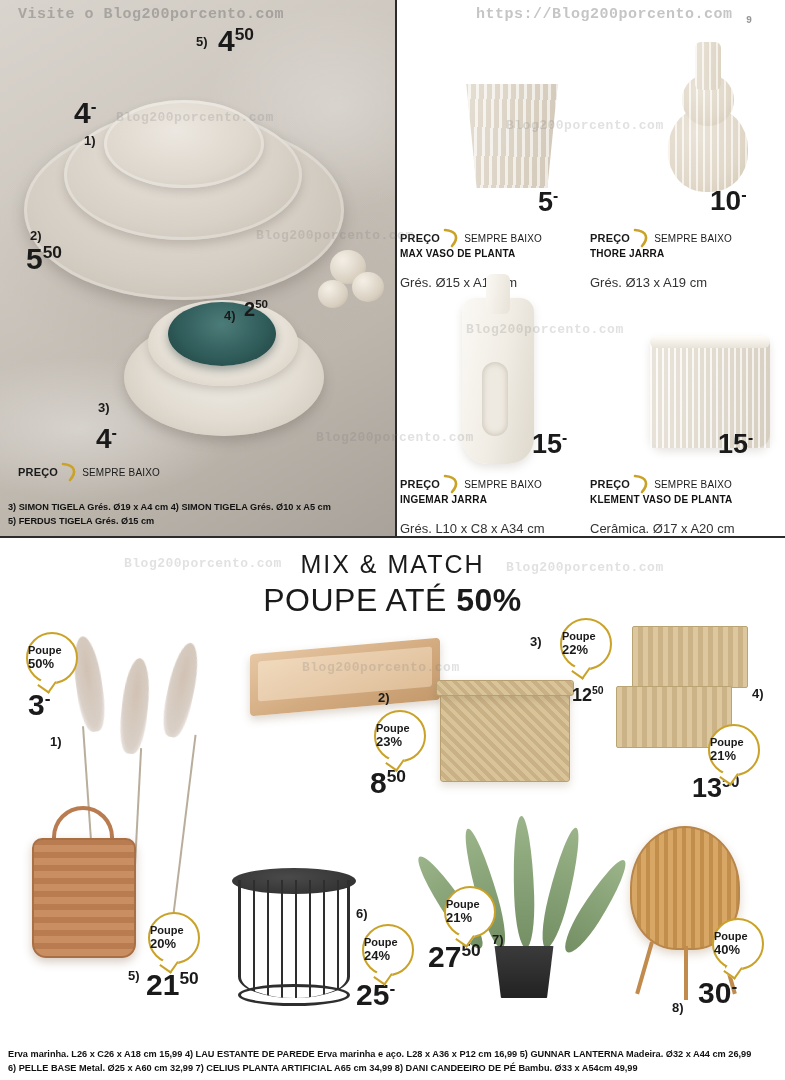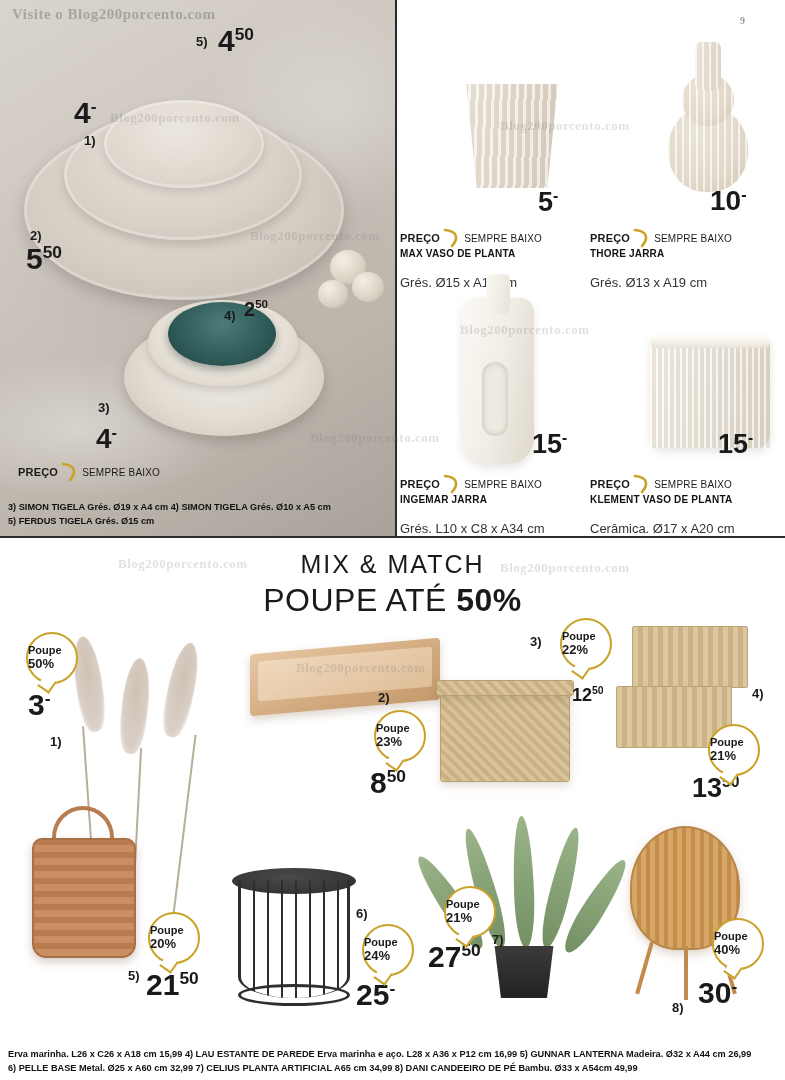--- a/index.html
+++ b/index.html
@@ -9,26 +9,27 @@
     font-family: "Liberation Sans", sans-serif;
     background: #ffffff;
     overflow: hidden;
     position: relative;
   }
 
   
   .wm {
     position: absolute;
     color: rgba(120,120,120,0.22);
-    font-family: Liberation Serif, serif;
+    font-family: Liberation Mono, monospace;
     font-weight: 700;
     white-space: nowrap;
     pointer-events: none;
     letter-spacing: 0.5px;
     z-index: 40;
+    margin-left: 6px;
   }
   .wm-top-left { top: 6px; left: 12px; font-size: 15px; color: rgba(110,110,110,0.45); }
   .wm-top-right { top: 6px; left: 470px; font-size: 15px; color: rgba(150,150,150,0.55); }
 
   
   .page { position: absolute; inset: 0; }
 
   
   .panel-tl {
     position: absolute; left: 0; top: 0; width: 396px; height: 536px;
@@ -306,20 +307,21 @@
     font-size:9.2px; line-height:1.5; color:#111;
   }
   .footer-caption b { font-weight:800; }
 </style>
 </head>
 <body>
 
 <div class="page">
 
   <div class="wm wm-top-left">Visite o Blog200porcento.com</div>
+  <div class="wm wm-top-right">https://Blog200porcento.com</div>
   <div class="wm" style="top:110px;left:110px;font-size:13px;">Blog200porcento.com</div>
   <div class="wm" style="top:118px;left:500px;font-size:13px;">Blog200porcento.com</div>
   <div class="wm" style="top:228px;left:250px;font-size:13px;">Blog200porcento.com</div>
   <div class="wm" style="top:322px;left:460px;font-size:13px;">Blog200porcento.com</div>
   <div class="wm" style="top:430px;left:310px;font-size:13px;">Blog200porcento.com</div>
   <div class="wm" style="top:556px;left:118px;font-size:13px;">Blog200porcento.com</div>
   <div class="wm" style="top:560px;left:500px;font-size:13px;">Blog200porcento.com</div>
   <div class="wm" style="top:660px;left:296px;font-size:13px;">Blog200porcento.com</div>
   <div class="wm" style="top:15px;left:740px;font-size:10px;color:rgba(80,80,80,0.6);">9</div>
 

